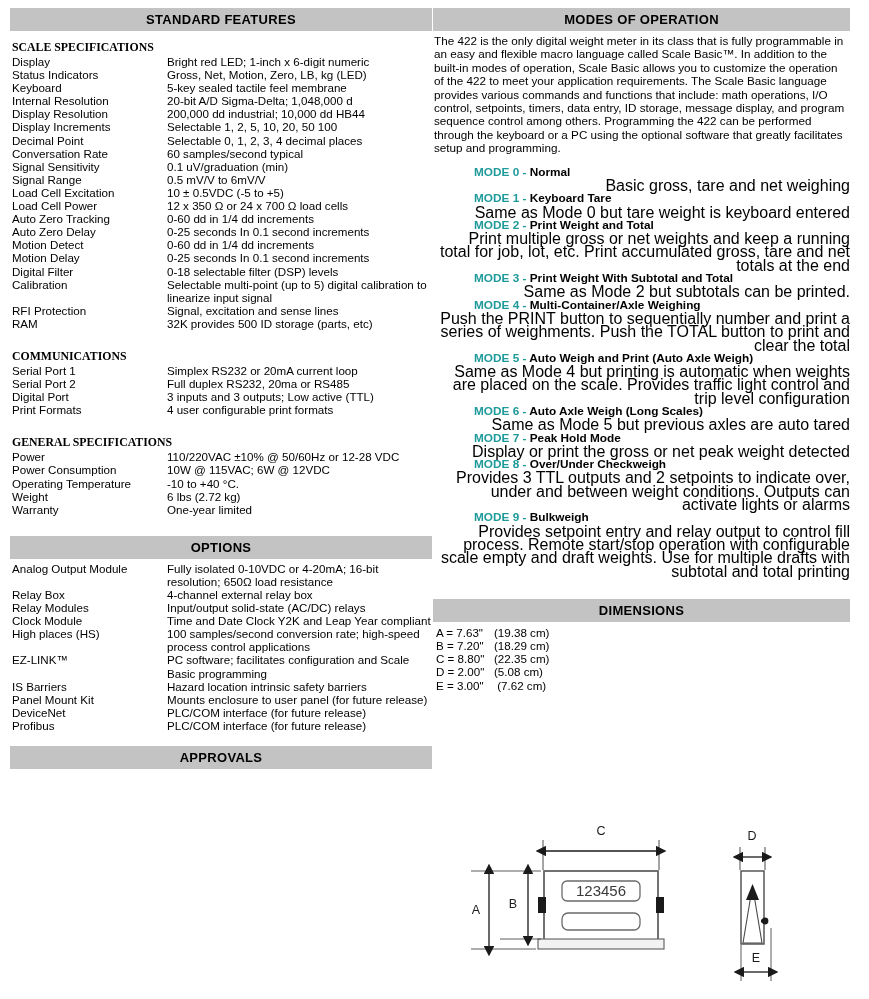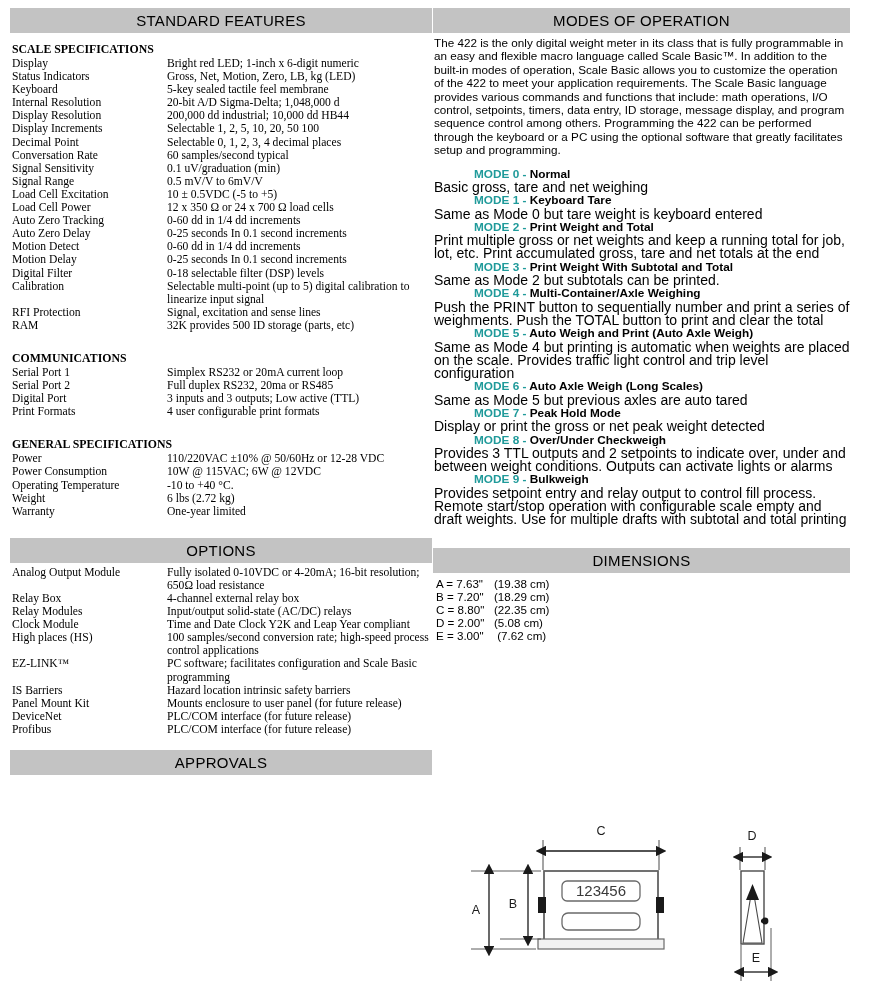--- a/index.html
+++ b/index.html
@@ -13,41 +13,40 @@
     overflow:hidden;
   }
   .page{position:relative;width:869px;height:999px;}
   .col{position:absolute;top:0;}
   .col-left{left:0;width:440px;}
   .col-right{left:428px;width:429px;}
 
   .band{
     background:#c3c3c3;
     text-align:center;
-    font-weight:normal;
-    font-size:15px;
+    font-weight:bold;
+    font-size:13px;
     letter-spacing:.3px;
     padding:4px 0 4px 0;
     margin:0 8px 0 10px;
   }
   .col-right .band{margin:0 7px 0 5px;}
 
   .subhead{
     font-weight:bold;
     font-size:11.8px;
     margin:5px 0 0 12px;
     font-family:Liberation Serif, serif;
   }
 
   table.specs{
     border-collapse:collapse;
     margin-left:12px;
     width:422px;
     table-layout:fixed;
-    font-family:Liberation Serif, serif;
   }
   table.specs td{
     vertical-align:top;
     padding:0;
     line-height:13.1px;
     font-size:11.6px;
   }
   td.lbl{width:155px;}
   td.val{width:267px;}
   .spacer14{height:14px;}
@@ -64,21 +63,22 @@
   .mode-head{
     line-height:13.3px;
     font-size:11.8px;
     font-weight:bold;
     padding-left:40px;
   }
   .mode-num{color:#1f9a9a;}
   .mode-dash{color:#1f9a9a;font-weight:bold;}
   .mode-desc{
     line-height:13.3px;
-    font-size:14px;
+    font-size:16px;
+    text-align:right;
   }
 
   .dims-list{
     margin:4px 0 0 8px;
     line-height:13.2px;
     font-size:11.6px;
     font-family:"Liberation Sans", sans-serif;
   }
   .dims-list span.dcode{display:inline-block;width:58px;}
 

